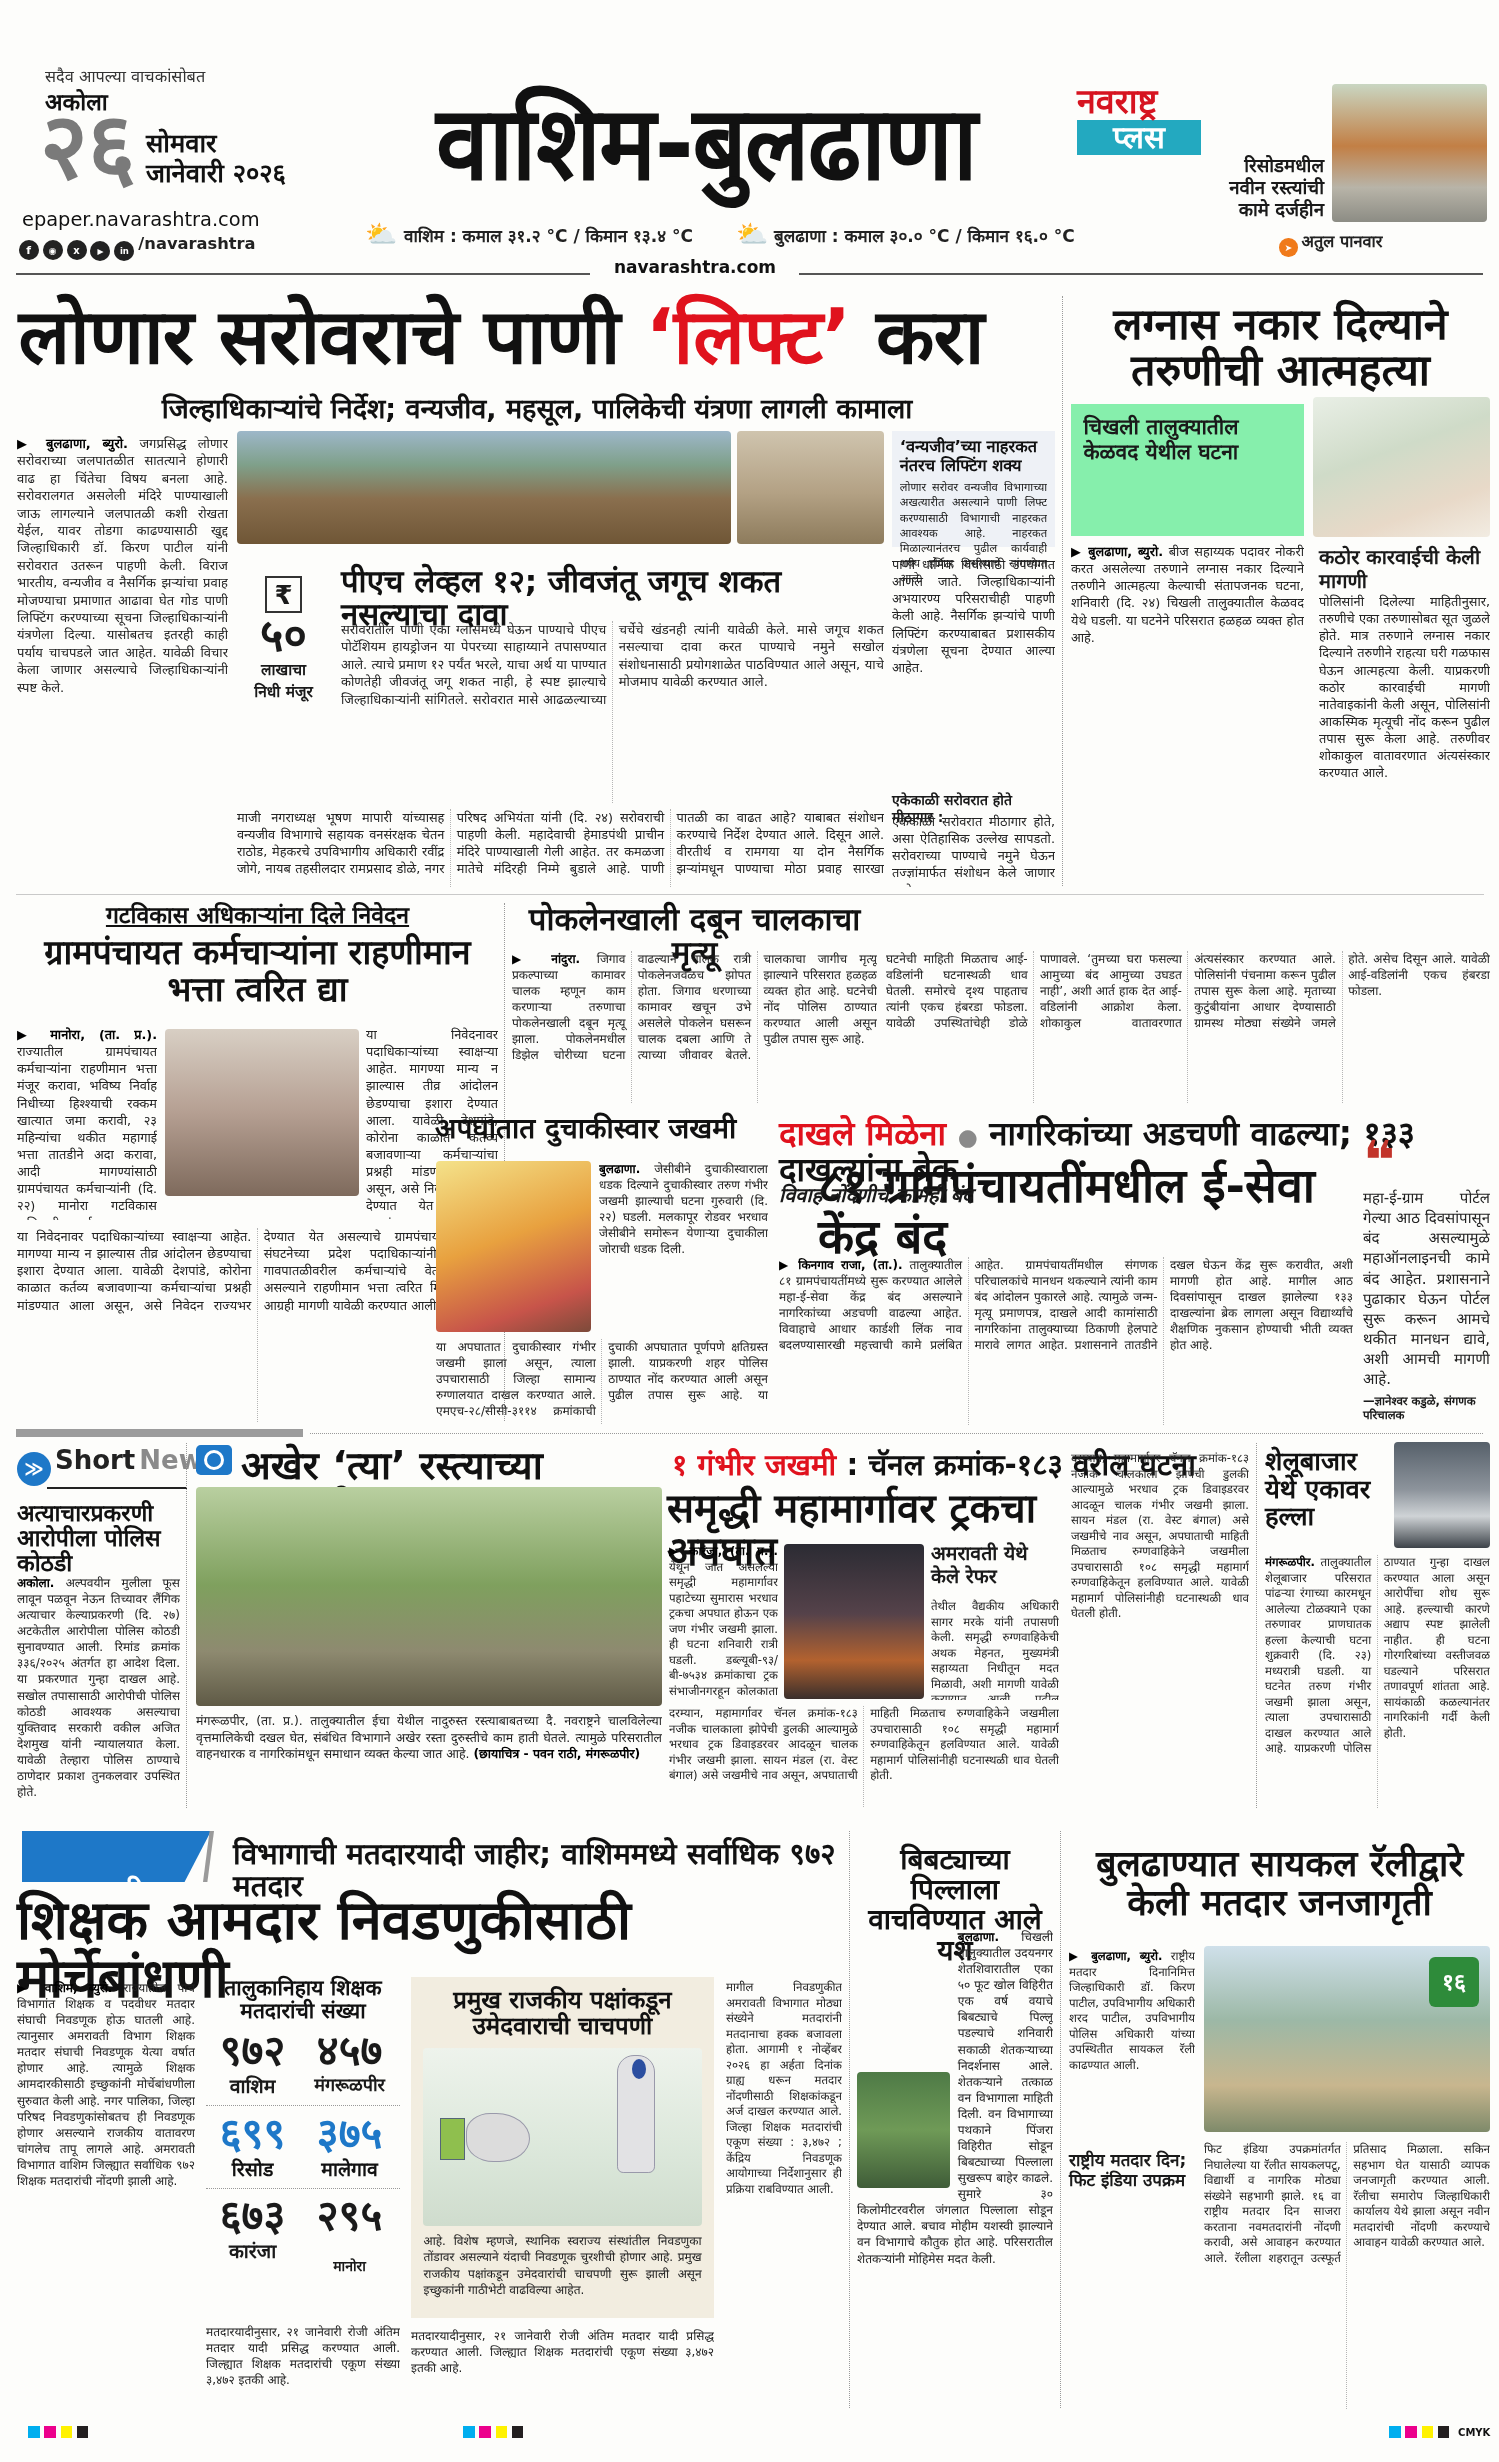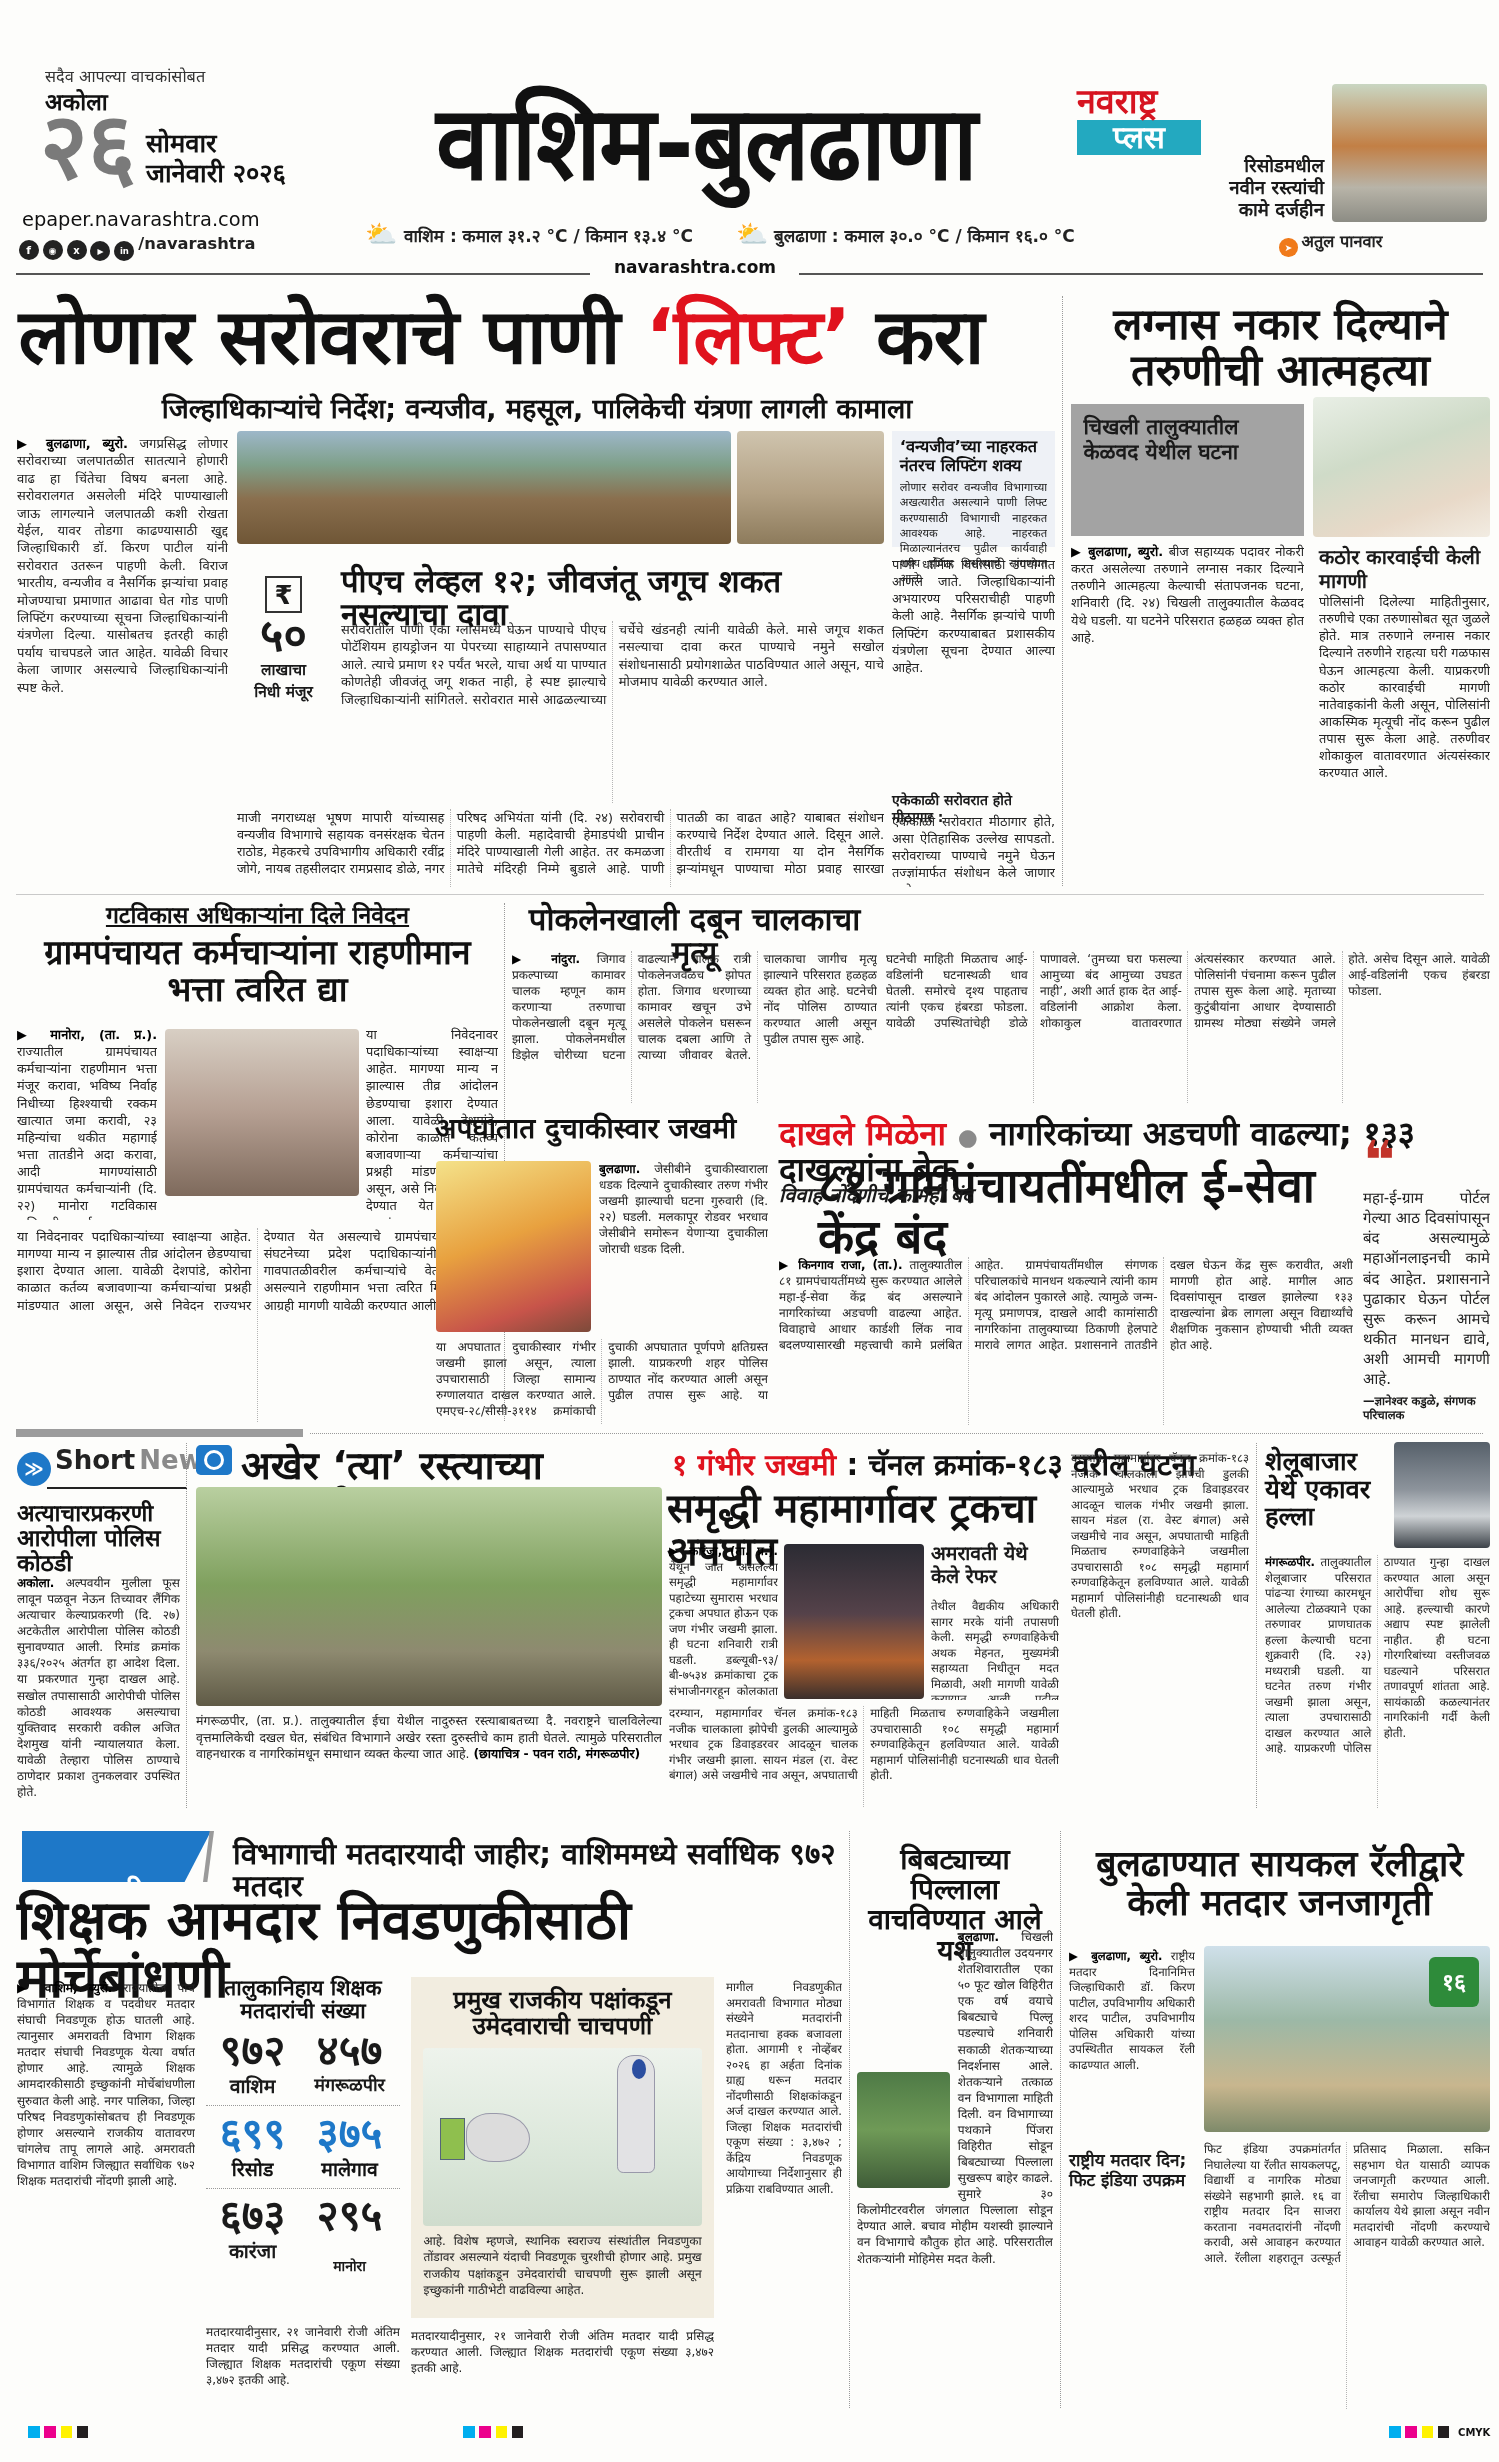--- a/index.html
+++ b/index.html
@@ -108,21 +108,21 @@
     <span>दिसून आले. वीरतीर्थ व रामगया या दोन नैसर्गिक झऱ्यांमधून पाण्याचा मोठा प्रवाह सारखा वाहून सरोवरात जात आहे. त्यामुळे पाणी पातळी वाढत असल्याचा अंदाज यंत्रणांनी वर्तविला आहे.</span>
   </div>
 
   <div class="abs bt" style="left:892px;top:556px;width:163px;height:233px;">पाणी धार्मिक विधीसाठी उपयोगात आणले जाते. जिल्हाधिकाऱ्यांनी अभयारण्य परिसराचीही पाहणी केली आहे. नैसर्गिक झऱ्यांचे पाणी लिफ्टिंग करण्याबाबत प्रशासकीय यंत्रणेला सूचना देण्यात आल्या आहेत.</div>
   <div class="abs boxhead" style="left:892px;top:792px;width:163px;font-size:14px;">एकेकाळी सरोवरात होते मीठागार :</div>
   <div class="abs bt" style="left:892px;top:813px;width:163px;height:74px;">एकेकाळी सरोवरात मीठागार होते, असा ऐतिहासिक उल्लेख सापडतो. सरोवराच्या पाण्याचे नमुने घेऊन तज्ज्ञांमार्फत संशोधन केले जाणार आहे.</div>
 
   <div class="abs vsep" style="left:1062px;top:296px;height:590px;"></div>
 
   <div class="abs hl center" style="left:1071px;top:301px;width:419px;font-size:43px;">लग्नास नकार दिल्याने तरुणीची आत्महत्या</div>
-  <div class="abs" style="left:1071px;top:404px;width:233px;height:132px;background:#a3a3a3;padding:11px 12.4px;box-sizing:border-box;">
+  <div class="abs" style="left:1071px;top:404px;width:233px;height:132px;background:#86efac;padding:11px 12.4px;box-sizing:border-box;">
     <div class="boxhead" style="font-size:21px;">चिखली तालुक्यातील केळवद येथील घटना</div>
   </div>
   <div class="abs photo ph-hand" style="left:1313px;top:397px;width:177px;height:140px;"></div>
   <div class="abs boxhead" style="left:1319px;top:546px;width:171px;font-size:20px;">कठोर कारवाईची केली मागणी</div>
   <div class="abs bt" style="left:1071px;top:543px;width:233px;height:343px;">
     <span class="byl">▶ बुलढाणा, ब्युरो.</span>
     <span>बीज सहाय्यक पदावर नोकरी करत असलेल्या तरुणाने लग्नास नकार दिल्याने तरुणीने आत्महत्या केल्याची संतापजनक घटना, शनिवारी (दि. २४) चिखली तालुक्यातील केळवद येथे घडली. या घटनेने परिसरात हळहळ व्यक्त होत आहे.</span>
   </div>
   <div class="abs bt" style="left:1319px;top:593px;width:171px;height:293px;">पोलिसांनी दिलेल्या माहितीनुसार, तरुणीचे एका तरुणासोबत सूत जुळले होते. मात्र तरुणाने लग्नास नकार दिल्याने तरुणीने राहत्या घरी गळफास घेऊन आत्महत्या केली. याप्रकरणी कठोर कारवाईची मागणी नातेवाइकांनी केली असून, पोलिसांनी आकस्मिक मृत्यूची नोंद करून पुढील तपास सुरू केला आहे. तरुणीवर शोकाकुल वातावरणात अंत्यसंस्कार करण्यात आले.</div>
 
@@ -252,21 +252,21 @@
       <div style="width:48%;">
           <div style="font-size:42px;font-weight:bold;line-height:1;">६९९</div>
           <div style="font-size:19.4px;font-weight:bold;color:#111;">रिसोड</div>
         </div>
       <div style="width:52%;">
           <div style="font-size:42px;font-weight:bold;line-height:1;">३७५</div>
           <div style="font-size:19.4px;font-weight:bold;color:#111;">मालेगाव</div>
         </div>
     </div>
     <div style="border-top:1.6px dotted #999;margin:6.2px 0;"></div>
-    <div style="display:flex;justify-content:flex-end;">
+    <div style="display:flex;justify-content:center;">
       <div style="width:48%;">
           <div style="font-size:42px;font-weight:bold;line-height:1;">६७३</div>
           <div style="font-size:19.4px;font-weight:bold;">कारंजा</div>
         </div>
       <div style="width:52%;">
           <div style="font-size:42px;font-weight:bold;line-height:1;">२९५</div>
           <div style="font-size:14px;font-weight:bold;margin-top:19px;">मानोरा</div>
         </div>
     </div>
   </div>

